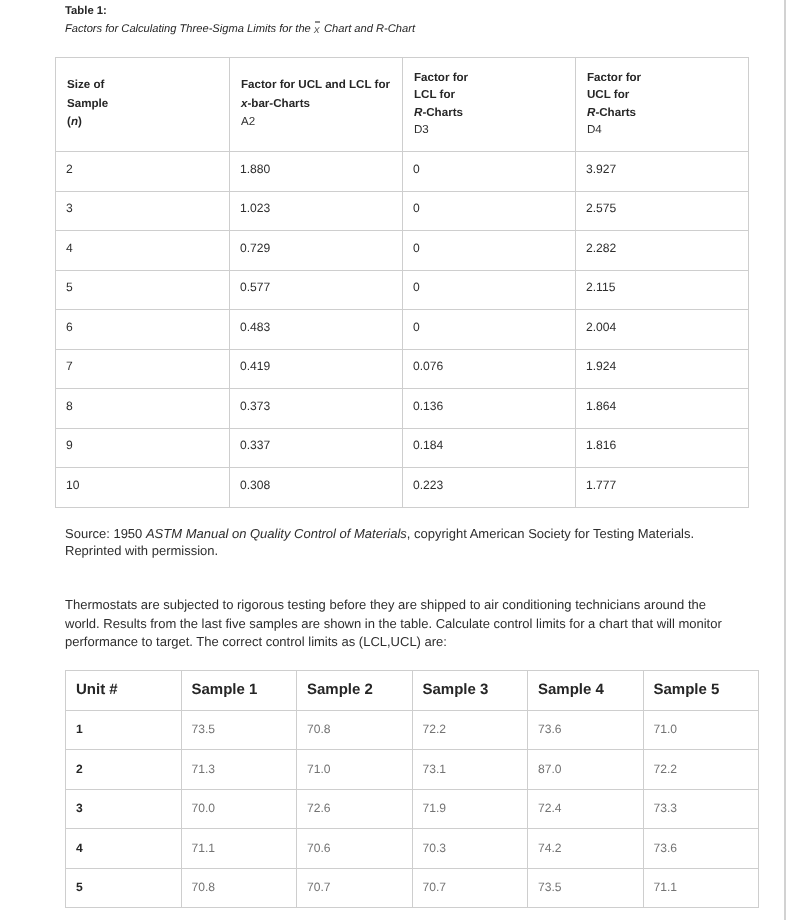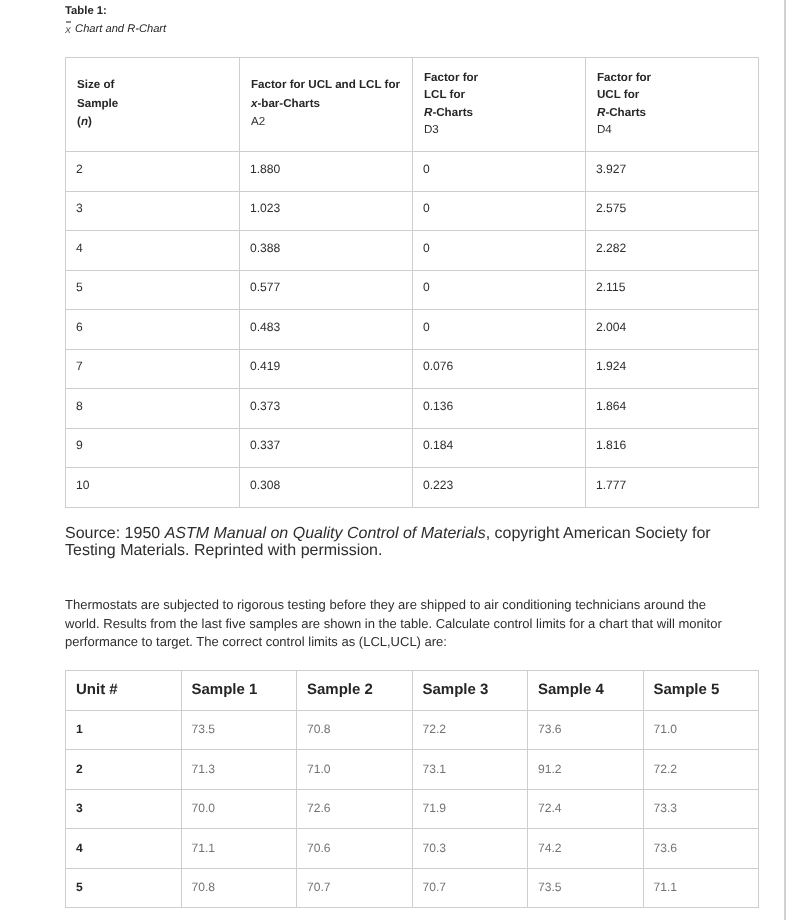--- a/index.html
+++ b/index.html
@@ -28,30 +28,30 @@
   .xbar .bar { position:absolute; left:1.2px; width:5px; bottom:8.6px; height:2.5px; background:#8a8a8a; }
 
   table.dt { position:absolute; border-collapse:collapse; table-layout:fixed; }
   table.dt th, table.dt td {
     border:1px solid #cecece;
     text-align:left;
     vertical-align:middle;
   }
 
   
-  #table1 { left:41px; top:57px; width:693px; }
+  #table1 { left:31px; top:57px; width:693px; }
   #table1 th { padding:11px 4px 12.5px 11px; font-size:11.6px; font-weight:700; line-height:17.4px; color:#262626; }
   #table1 th.lines-3 { line-height:18.5px; }
   .sb { font-weight:700; }
   .sr { font-weight:400; color:#2e2e2e; }
   .si { font-style:italic; }
   #table1 td { padding:0 4px 5px 10px; height:33.5px; font-size:12.1px; font-weight:400; color:#2e2e2e; }
 
   .src { position:absolute; left:41px; top:526px; width:648px;
-         font-size:16px; line-height:16.5px; color:#2e2e2e; }
+         font-size:13px; line-height:16.5px; color:#2e2e2e; }
   .src i { font-style:italic; }
 
   .para { position:absolute; left:41px; top:596px; width:672px;
           font-size:13px; line-height:18.6px; color:#2e2e2e; }
 
   
   #table2 { left:41px; top:670px; width:693px; }
   #table2 th { padding:0 4px 1px 10px; height:37.5px; font-size:15px; font-weight:700; color:#262626; }
   #table2 td { padding:0 4px 1px 10px; height:37.5px; font-size:12.1px; color:#737373; }
   #table2 td.unit { font-weight:700; color:#262626; }
@@ -77,21 +77,21 @@
 </style>
 </head>
 <body>
 
 <div id="page" data-name="page-root">
 
   <div id="content" data-name="document-content">
 
     <div class="caption-block" data-name="table-caption">
       <div class="caption-title" data-name="table-caption-title">Table 1:</div>
-      <div class="caption-sub" data-name="table-caption-subtitle"> <span class="xbar" data-name="x-bar-symbol"><span class="bar" data-name="x-bar-overline"></span><span data-name="x-bar-letter">x</span></span> <span data-name="caption-text-after">Chart and R-Chart</span></div>
+      <div class="caption-sub" data-name="table-caption-subtitle"><span data-name="caption-text-before">Factors for Calculating Three-Sigma Limits for the</span> <span class="xbar" data-name="x-bar-symbol"><span class="bar" data-name="x-bar-overline"></span><span data-name="x-bar-letter">x</span></span> <span data-name="caption-text-after">Chart and R-Chart</span></div>
     </div>
 
     <table class="dt" id="table1" data-name="factors-table">
       <colgroup>
           <col style="width:174px">
           <col style="width:173px">
           <col style="width:173px">
           <col style="width:173px">
         </colgroup>
       <thead data-name="factors-table-head">
@@ -128,21 +128,21 @@
             <td data-name="factor-cell">3.927</td>
           </tr>
           <tr data-name="table-row">
             <td data-name="sample-size-cell">3</td>
             <td data-name="factor-cell">1.023</td>
             <td data-name="factor-cell">0</td>
             <td data-name="factor-cell">2.575</td>
           </tr>
           <tr data-name="table-row">
             <td data-name="sample-size-cell">4</td>
-            <td data-name="factor-cell">0.388</td>
+            <td data-name="factor-cell">0.729</td>
             <td data-name="factor-cell">0</td>
             <td data-name="factor-cell">2.282</td>
           </tr>
           <tr data-name="table-row">
             <td data-name="sample-size-cell">5</td>
             <td data-name="factor-cell">0.577</td>
             <td data-name="factor-cell">0</td>
             <td data-name="factor-cell">2.115</td>
           </tr>
           <tr data-name="table-row">
@@ -208,21 +208,21 @@
             <td data-name="sample-value-cell">70.8</td>
             <td data-name="sample-value-cell">72.2</td>
             <td data-name="sample-value-cell">73.6</td>
             <td data-name="sample-value-cell">71.0</td>
           </tr>
           <tr data-name="table-row">
             <td class="unit" data-name="unit-number-cell">2</td>
             <td data-name="sample-value-cell">71.3</td>
             <td data-name="sample-value-cell">71.0</td>
             <td data-name="sample-value-cell">73.1</td>
-            <td data-name="sample-value-cell">91.2</td>
+            <td data-name="sample-value-cell">87.0</td>
             <td data-name="sample-value-cell">72.2</td>
           </tr>
           <tr data-name="table-row">
             <td class="unit" data-name="unit-number-cell">3</td>
             <td data-name="sample-value-cell">70.0</td>
             <td data-name="sample-value-cell">72.6</td>
             <td data-name="sample-value-cell">71.9</td>
             <td data-name="sample-value-cell">72.4</td>
             <td data-name="sample-value-cell">73.3</td>
           </tr>

